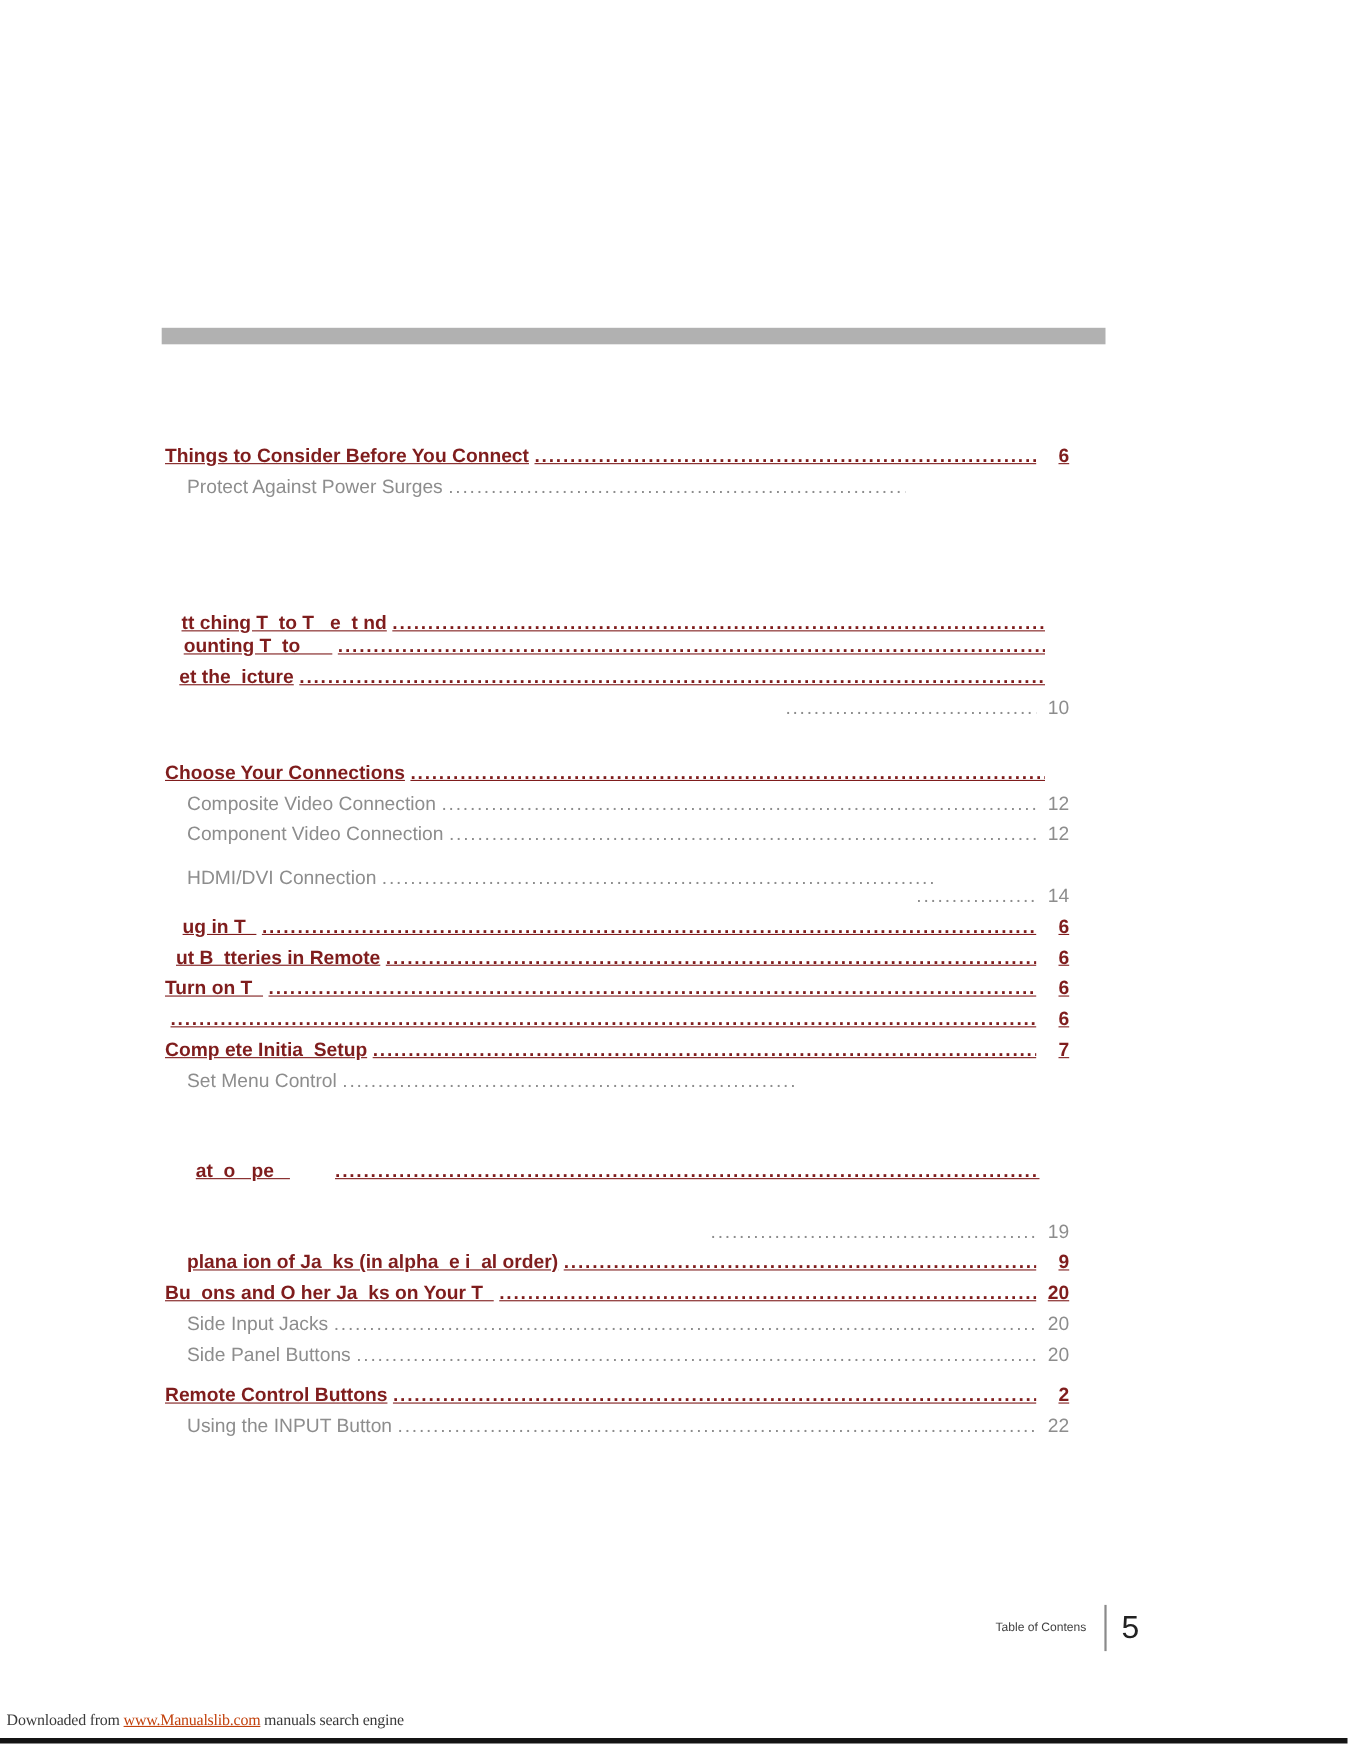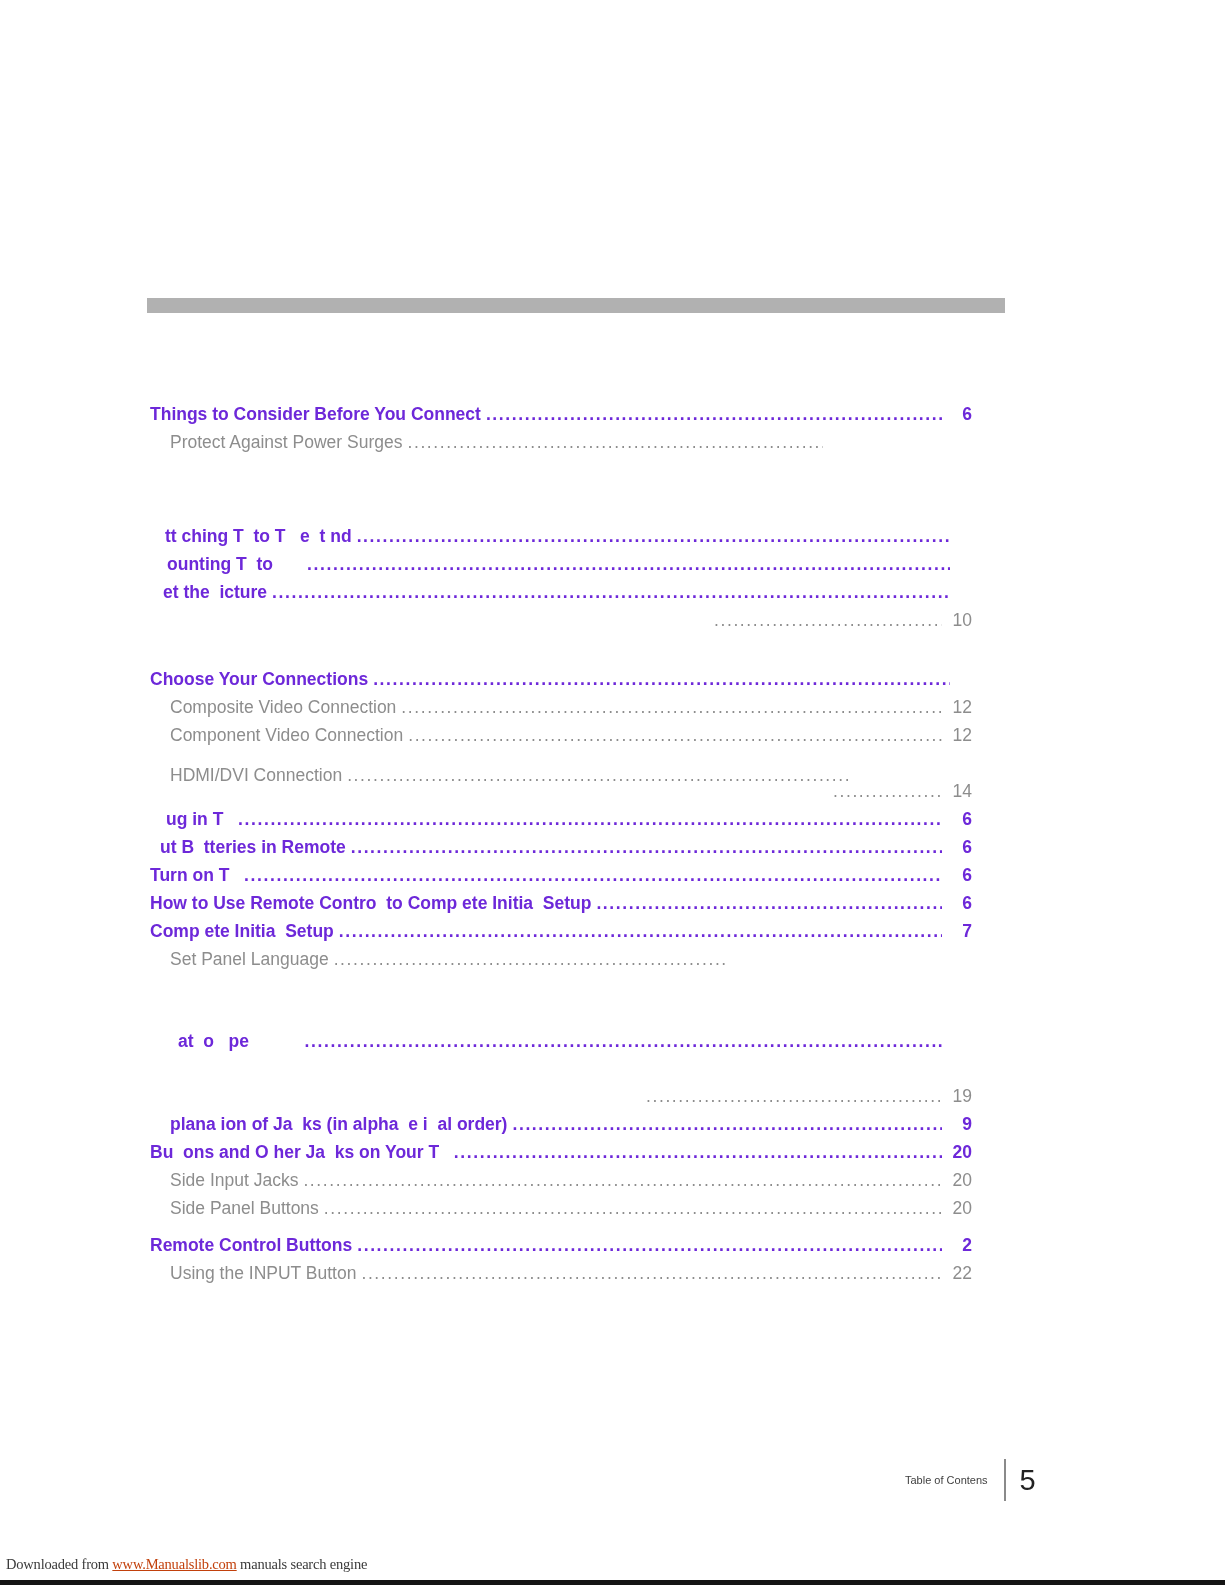--- a/index.html
+++ b/index.html
@@ -10,21 +10,21 @@
   .section-bar{
     position:absolute;left:147px;top:298px;width:858px;height:15px;
   }
   .toc{
     position:absolute;left:150px;top:404px;width:822px;
   }
   .row{
     display:flex;align-items:baseline;height:28px;font-size:17.5px;
     white-space:nowrap;
   }
-  .h1{font-weight:bold;color:#6d28d9;}
+  .h1{font-weight:bold;color:#7f1d1d;text-decoration:underline;}
   .sub{color:#8d8d8d;}
   .frag{color:#8d8d8d;}
   .lab{flex:0 0 auto;}
   .leader{
     flex:1 1 auto;overflow:hidden;white-space:nowrap;
     letter-spacing:1.6px;padding-left:5px;min-width:0;
   }
   .pg{flex:0 0 auto;min-width:24px;text-align:right;padding-left:6px;}
   .chapter{
     font-size:33px;line-height:44px;height:44px;color:#9c9c9c;
@@ -55,21 +55,21 @@
 <div class="toc">
     <div class="row h1">
       <span class="lab">Things to Consider Before You Connect</span>
       <span class="leader">......................................................................................................................................................................................</span>
       <span class="pg">6</span>
     </div>
     <div class="row sub" style="width: 673px;">
       <span class="lab" style="padding-left: 20px;">Protect Against Power Surges</span>
       <span class="leader">......................................................................................................................................................................................</span>
     </div>
-    <div class="row h1" style="margin-top: 66px; width: 800px;">
+    <div class="row h1" style="margin-top: 89px; width: 800px; align-items: flex-end;">
       <span class="lab" style="padding-left: 15px;">tt ching T&nbsp; to T &nbsp;&nbsp;e &nbsp;t nd</span>
       <span class="leader">......................................................................................................................................................................................</span>
     </div>
     <div class="row h1" style="width: 800px;">
       <span class="lab" style="padding-left: 17px;">ounting T&nbsp; to&nbsp;&nbsp;&nbsp;&nbsp;&nbsp;&nbsp;</span>
       <span class="leader">......................................................................................................................................................................................</span>
     </div>
     <div class="row h1" style="width: 800px;">
       <span class="lab" style="padding-left: 13px;">et the &nbsp;icture</span>
       <span class="leader">......................................................................................................................................................................................</span>
@@ -109,31 +109,30 @@
       <span class="lab" style="padding-left: 10px;">ut B&nbsp; tteries in Remote</span>
       <span class="leader">......................................................................................................................................................................................</span>
       <span class="pg">6</span>
     </div>
     <div class="row h1">
       <span class="lab">Turn on T&nbsp;&nbsp;</span>
       <span class="leader">......................................................................................................................................................................................</span>
       <span class="pg">6</span>
     </div>
     <div class="row h1">
-      <span class="lab">How to Use Remote Contro&nbsp; to Comp ete Initia&nbsp; Setup</span>
       <span class="leader">......................................................................................................................................................................................</span>
       <span class="pg">6</span>
     </div>
     <div class="row h1">
       <span class="lab">Comp ete Initia&nbsp; Setup</span>
       <span class="leader">......................................................................................................................................................................................</span>
       <span class="pg">7</span>
     </div>
     <div class="row sub" style="width: 575px;">
-      <span class="lab" style="padding-left: 20px;">Set Panel Language</span>
+      <span class="lab" style="padding-left: 20px;">Set Menu Control</span>
       <span class="leader">......................................................................................................................................................................................</span>
     </div>
     <div class="row h1" style="margin-top: 54px; width: 795px; gap: 36px;">
       <span class="lab" style="padding-left: 28px;">at &nbsp;o &nbsp;&nbsp;pe&nbsp;&nbsp;&nbsp;</span>
       <span class="leader">......................................................................................................................................................................................</span>
     </div>
     <div class="row frag" style="margin-top: 27px; margin-left: 491px;">
       <span class="leader">......................................................................................................................................................................................</span>
       <span class="pg">19</span>
     </div>

